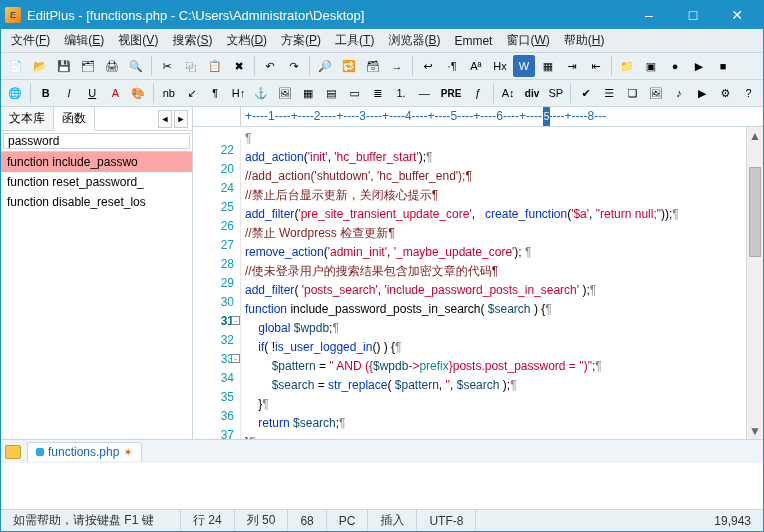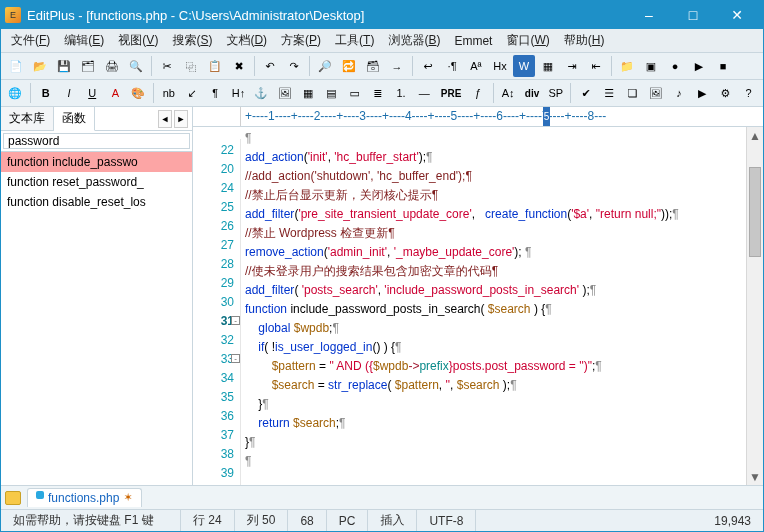--- a/index.html
+++ b/index.html
@@ -38,34 +38,34 @@
 .code-scroll { flex: 1; display: flex; overflow: hidden; position: relative; }
 .gutter { width: 48px; background: #fff; border-right: 1px solid #e6e6e6; text-align: right; padding: 2px 6px 2px 0; font-family: Consolas, monospace; font-size: 12px; color: #17a2b8; line-height: 19px; position:relative;margin-top:12px;}
 .gutter .ln { height: 19px; color:#0f9bb1;}
 .gutter .ln.cur { color:#0a6f80; font-weight:bold;}
 .gutter .fold { position:absolute; left:38px; width:9px; height:9px; border:1px solid #888; background:#fff; font-size:8px; line-height:7px; text-align:center; color:#555;}
 .code { flex: 1; font-family: Consolas, "Courier New", monospace; font-size: 13px; line-height: 19px; padding: 2px 4px; white-space: pre; overflow: hidden; color: #000; }
 .code .row { height: 19px; }
 .k-blue { color: #0033cc; }
 .k-red { color: #cc0033; }
 .k-green { color: #7f1d1d; }
-.k-mag { color: #a16207; }
+.k-mag { color: #0c4a6e; }
 .k-nm { color:#000; }
 .k-teal { color:#0a8a8a;}
 .k-dkred{ color:#a01830;}
 .k-gray{ color:#888;}
 .vscroll { width: 17px; background: #f0f0f0; border-left: 1px solid #d8d8d8; position: relative; }
 .vscroll .arrow{position:absolute;left:0;right:0;height:17px;display:flex;align-items:center;justify-content:center;color:#666;cursor:pointer;}
 .vscroll .thumb{position:absolute;left:2px;right:2px;background:#c7c7c7;border:1px solid #aaa;}
 .filetabs { height: 24px; background: #eef4f7; border-top: 1px solid #c9d6de; display: flex; align-items: center; padding: 0 4px; gap: 6px; }
-.ftab { display: flex; gap: 4px; padding: 2px 8px; background: #fff; border: 1px solid #c9d6de; border-bottom: none; border-radius: 3px 3px 0 0; font-size: 12px; color: #1565c0; cursor: pointer; }
+.ftab { display: flex; align-items: center; gap: 4px; padding: 2px 8px; background: #fff; border: 1px solid #c9d6de; border-bottom: none; border-radius: 3px 3px 0 0; font-size: 12px; color: #1565c0; cursor: pointer; }
 .ftab .dot { width: 8px; height: 8px; background: #2aa8e0; border-radius: 2px; }
 .ftab .close { color: #cc6600; font-size: 11px; cursor: pointer; }
 .dir-icon{width:16px;height:14px;background:#f7c948;border:1px solid #caa126;border-radius:2px;cursor:pointer;}
-.statusbar { height: 22px; background: #eaf1f5; border-top: 1px solid #c9d6de; display: flex; font-size: 12px; color: #333; }
+.statusbar { height: 22px; background: #eaf1f5; border-top: 1px solid #c9d6de; display: flex; font-size: 12px; color: #333; margin-top: 46px; }
 .sb-cell { padding: 0 12px; border-right: 1px solid #c9d6de; height: 100%; display: flex; align-items: center; }
 .sb-cell:first-child { flex: 0 0 180px; }
 .sb-spacer{flex:1;}
 </style>
 </head>
 <body>
 
 <div class="window">
 
   <div class="titlebar">

